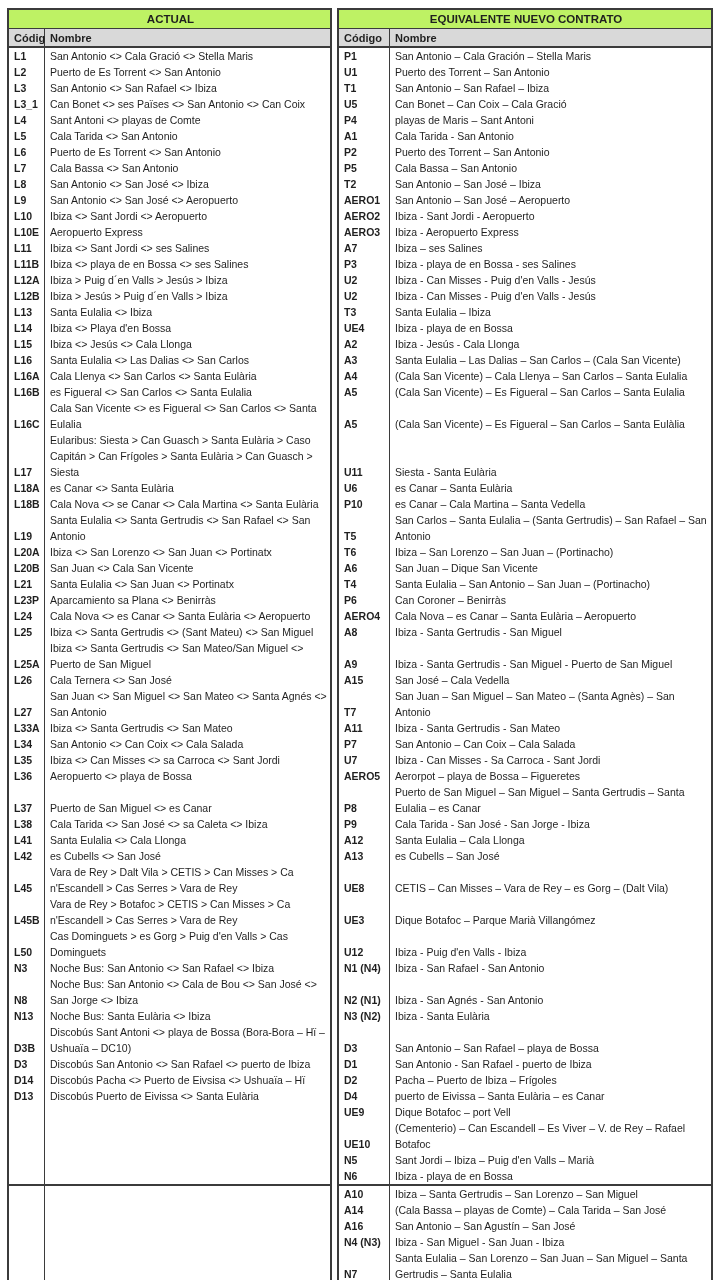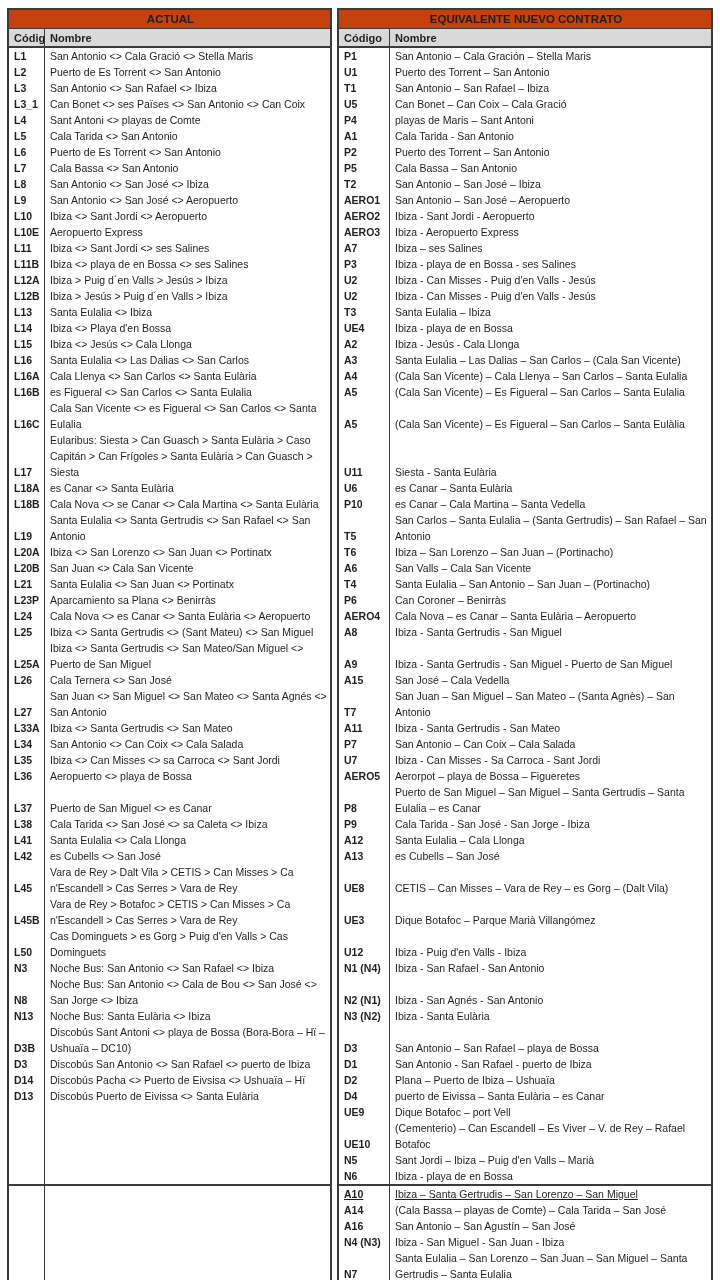--- a/index.html
+++ b/index.html
@@ -31,21 +31,21 @@
   
   .c1 { border-left: 2px solid #3b3b3b; border-right: 1px solid #3b3b3b; font-weight: bold; }
   .c2 { border-right: 2px solid #3b3b3b; }
   .c3 { padding: 0; }
   .c4 { border-left: 2px solid #3b3b3b; border-right: 1px solid #3b3b3b; font-weight: bold; }
   .c5 { border-right: 2px solid #3b3b3b; }
   
   .hdr-top {
     border-top: 2px solid #3b3b3b;
     border-bottom: 1px solid #3b3b3b;
-    background: #c2410c;
+    background: #bef264;
     font-weight: bold;
     font-size: 11.5px;
     min-height: 21px;
     display: flex;
     align-items: center;
     justify-content: center;
     box-sizing: border-box;
   }
   .hdr-left  { grid-column: 1 / 3; border-left: 2px solid #3b3b3b; border-right: 2px solid #3b3b3b; }
   .hdr-gap   { grid-column: 3 / 4; background: #ffffff; border-top: none; border-bottom: none; }
@@ -54,21 +54,21 @@
   .colhdr {
     background: #d9d9d9;
     font-weight: bold;
     font-size: 11px;
     min-height: 19px;
     align-items: center;
     border-bottom: 2px solid #3b3b3b;
   }
   .colhdr.c3 { background: #ffffff; border-bottom: none; }
   
-  .divider { border-top: 2px solid #3b3b3b; text-decoration: underline; }
+  .divider { border-top: 2px solid #3b3b3b; }
   .divider.c3 { border-top: none; }
   
   .last { border-bottom: 2px solid #3b3b3b; }
   .last.c3 { border-bottom: none; }
   .row { display: contents; }
 </style>
 </head>
 <body>
 
 <div id="table-wrap">
@@ -104,21 +104,21 @@
       <div class="row"><div class="cell c1">L15</div><div class="cell c2">Ibiza &lt;&gt; Jesús &lt;&gt; Cala Llonga</div><div class="cell c3"></div><div class="cell c4">A2</div><div class="cell c5">Ibiza - Jesús - Cala Llonga</div></div>
       <div class="row"><div class="cell c1">L16</div><div class="cell c2">Santa Eulalia &lt;&gt; Las Dalias &lt;&gt; San Carlos</div><div class="cell c3"></div><div class="cell c4">A3</div><div class="cell c5">Santa Eulalia – Las Dalias – San Carlos – (Cala San Vicente)</div></div>
       <div class="row"><div class="cell c1">L16A</div><div class="cell c2">Cala Llenya &lt;&gt; San Carlos &lt;&gt; Santa Eulària</div><div class="cell c3"></div><div class="cell c4">A4</div><div class="cell c5">(Cala San Vicente) – Cala Llenya – San Carlos – Santa Eulalia</div></div>
       <div class="row"><div class="cell c1">L16B</div><div class="cell c2">es Figueral &lt;&gt; San Carlos &lt;&gt; Santa Eulalia</div><div class="cell c3"></div><div class="cell c4">A5</div><div class="cell c5">(Cala San Vicente) – Es Figueral – San Carlos – Santa Eulalia</div></div>
       <div class="row"><div class="cell c1">L16C</div><div class="cell c2">Cala San Vicente &lt;&gt; es Figueral &lt;&gt; San Carlos &lt;&gt; Santa Eulalia</div><div class="cell c3"></div><div class="cell c4">A5</div><div class="cell c5">(Cala San Vicente) – Es Figueral – San Carlos – Santa Eulàlia</div></div>
       <div class="row"><div class="cell c1">L17</div><div class="cell c2">Eularibus: Siesta &gt; Can Guasch &gt; Santa Eulària &gt; Caso Capitán &gt; Can Frígoles &gt; Santa Eulària &gt; Can Guasch &gt; Siesta</div><div class="cell c3"></div><div class="cell c4">U11</div><div class="cell c5">Siesta - Santa Eulària</div></div>
       <div class="row"><div class="cell c1">L18A</div><div class="cell c2">es Canar &lt;&gt; Santa Eulària</div><div class="cell c3"></div><div class="cell c4">U6</div><div class="cell c5">es Canar – Santa Eulària</div></div>
       <div class="row"><div class="cell c1">L18B</div><div class="cell c2">Cala Nova &lt;&gt; se Canar &lt;&gt; Cala Martina &lt;&gt; Santa Eulària</div><div class="cell c3"></div><div class="cell c4">P10</div><div class="cell c5">es Canar – Cala Martina – Santa Vedella</div></div>
       <div class="row"><div class="cell c1">L19</div><div class="cell c2">Santa Eulalia &lt;&gt; Santa Gertrudis &lt;&gt; San Rafael &lt;&gt; San Antonio</div><div class="cell c3"></div><div class="cell c4">T5</div><div class="cell c5">San Carlos – Santa Eulalia – (Santa Gertrudis) – San Rafael – San Antonio</div></div>
       <div class="row"><div class="cell c1">L20A</div><div class="cell c2">Ibiza &lt;&gt; San Lorenzo &lt;&gt; San Juan &lt;&gt; Portinatx</div><div class="cell c3"></div><div class="cell c4">T6</div><div class="cell c5">Ibiza – San Lorenzo – San Juan – (Portinacho)</div></div>
-      <div class="row"><div class="cell c1">L20B</div><div class="cell c2">San Juan &lt;&gt; Cala San Vicente</div><div class="cell c3"></div><div class="cell c4">A6</div><div class="cell c5">San Valls – Cala San Vicente</div></div>
+      <div class="row"><div class="cell c1">L20B</div><div class="cell c2">San Juan &lt;&gt; Cala San Vicente</div><div class="cell c3"></div><div class="cell c4">A6</div><div class="cell c5">San Juan – Dique San Vicente</div></div>
       <div class="row"><div class="cell c1">L21</div><div class="cell c2">Santa Eulalia &lt;&gt; San Juan &lt;&gt; Portinatx</div><div class="cell c3"></div><div class="cell c4">T4</div><div class="cell c5">Santa Eulalia – San Antonio – San Juan – (Portinacho)</div></div>
       <div class="row"><div class="cell c1">L23P</div><div class="cell c2">Aparcamiento sa Plana &lt;&gt; Benirràs</div><div class="cell c3"></div><div class="cell c4">P6</div><div class="cell c5">Can Coroner – Benirràs</div></div>
       <div class="row"><div class="cell c1">L24</div><div class="cell c2">Cala Nova &lt;&gt; es Canar &lt;&gt; Santa Eulària &lt;&gt; Aeropuerto</div><div class="cell c3"></div><div class="cell c4">AERO4</div><div class="cell c5">Cala Nova – es Canar – Santa Eulària – Aeropuerto</div></div>
       <div class="row"><div class="cell c1">L25</div><div class="cell c2">Ibiza &lt;&gt; Santa Gertrudis &lt;&gt; (Sant Mateu) &lt;&gt; San Miguel</div><div class="cell c3"></div><div class="cell c4">A8</div><div class="cell c5">Ibiza - Santa Gertrudis - San Miguel</div></div>
       <div class="row"><div class="cell c1">L25A</div><div class="cell c2">Ibiza &lt;&gt; Santa Gertrudis &lt;&gt; San Mateo/San Miguel &lt;&gt; Puerto de San Miguel</div><div class="cell c3"></div><div class="cell c4">A9</div><div class="cell c5">Ibiza - Santa Gertrudis - San Miguel - Puerto de San Miguel</div></div>
       <div class="row"><div class="cell c1">L26</div><div class="cell c2">Cala Ternera &lt;&gt; San José</div><div class="cell c3"></div><div class="cell c4">A15</div><div class="cell c5">San José – Cala Vedella</div></div>
       <div class="row"><div class="cell c1">L27</div><div class="cell c2">San Juan &lt;&gt; San Miguel &lt;&gt; San Mateo &lt;&gt; Santa Agnés &lt;&gt; San Antonio</div><div class="cell c3"></div><div class="cell c4">T7</div><div class="cell c5">San Juan – San Miguel – San Mateo – (Santa Agnès) – San Antonio</div></div>
       <div class="row"><div class="cell c1">L33A</div><div class="cell c2">Ibiza &lt;&gt; Santa Gertrudis &lt;&gt; San Mateo</div><div class="cell c3"></div><div class="cell c4">A11</div><div class="cell c5">Ibiza - Santa Gertrudis - San Mateo</div></div>
       <div class="row"><div class="cell c1">L34</div><div class="cell c2">San Antonio &lt;&gt; Can Coix &lt;&gt; Cala Salada</div><div class="cell c3"></div><div class="cell c4">P7</div><div class="cell c5">San Antonio – Can Coix – Cala Salada</div></div>
       <div class="row"><div class="cell c1">L35</div><div class="cell c2">Ibiza &lt;&gt; Can Misses &lt;&gt; sa Carroca &lt;&gt; Sant Jordi</div><div class="cell c3"></div><div class="cell c4">U7</div><div class="cell c5">Ibiza - Can Misses - Sa Carroca - Sant Jordi</div></div>
@@ -128,21 +128,21 @@
       <div class="row"><div class="cell c1">L41</div><div class="cell c2">Santa Eulalia &lt;&gt; Cala Llonga</div><div class="cell c3"></div><div class="cell c4">A12</div><div class="cell c5">Santa Eulalia – Cala Llonga</div></div>
       <div class="row"><div class="cell c1">L42</div><div class="cell c2">es Cubells &lt;&gt; San José</div><div class="cell c3"></div><div class="cell c4">A13</div><div class="cell c5">es Cubells – San José</div></div>
       <div class="row"><div class="cell c1">L45</div><div class="cell c2">Vara de Rey &gt; Dalt Vila &gt; CETIS &gt; Can Misses &gt; Ca n'Escandell &gt; Cas Serres &gt; Vara de Rey</div><div class="cell c3"></div><div class="cell c4">UE8</div><div class="cell c5">CETIS – Can Misses – Vara de Rey – es Gorg – (Dalt Vila)</div></div>
       <div class="row"><div class="cell c1">L45B</div><div class="cell c2">Vara de Rey &gt; Botafoc &gt; CETIS &gt; Can Misses &gt; Ca n'Escandell &gt; Cas Serres &gt; Vara de Rey</div><div class="cell c3"></div><div class="cell c4">UE3</div><div class="cell c5">Dique Botafoc – Parque Marià Villangómez</div></div>
       <div class="row"><div class="cell c1">L50</div><div class="cell c2">Cas Dominguets &gt; es Gorg &gt; Puig d'en Valls &gt; Cas Dominguets</div><div class="cell c3"></div><div class="cell c4">U12</div><div class="cell c5">Ibiza - Puig d'en Valls - Ibiza</div></div>
       <div class="row"><div class="cell c1">N3</div><div class="cell c2">Noche Bus: San Antonio &lt;&gt; San Rafael &lt;&gt; Ibiza</div><div class="cell c3"></div><div class="cell c4">N1 (N4)</div><div class="cell c5">Ibiza - San Rafael - San Antonio</div></div>
       <div class="row"><div class="cell c1">N8</div><div class="cell c2">Noche Bus: San Antonio &lt;&gt; Cala de Bou &lt;&gt; San José &lt;&gt; San Jorge &lt;&gt; Ibiza</div><div class="cell c3"></div><div class="cell c4">N2 (N1)</div><div class="cell c5">Ibiza - San Agnés - San Antonio</div></div>
       <div class="row"><div class="cell c1">N13</div><div class="cell c2">Noche Bus: Santa Eulària &lt;&gt; Ibiza</div><div class="cell c3"></div><div class="cell c4">N3 (N2)</div><div class="cell c5">Ibiza - Santa Eulària</div></div>
       <div class="row"><div class="cell c1">D3B</div><div class="cell c2">Discobús Sant Antoni &lt;&gt; playa de Bossa (Bora-Bora – Hï – Ushuaïa – DC10)</div><div class="cell c3"></div><div class="cell c4">D3</div><div class="cell c5">San Antonio – San Rafael – playa de Bossa</div></div>
       <div class="row"><div class="cell c1">D3</div><div class="cell c2">Discobús San Antonio &lt;&gt; San Rafael &lt;&gt; puerto de Ibiza</div><div class="cell c3"></div><div class="cell c4">D1</div><div class="cell c5">San Antonio - San Rafael - puerto de Ibiza</div></div>
-      <div class="row"><div class="cell c1">D14</div><div class="cell c2">Discobús Pacha &lt;&gt; Puerto de Eivsisa &lt;&gt; Ushuaïa – Hï</div><div class="cell c3"></div><div class="cell c4">D2</div><div class="cell c5">Plana – Puerto de Ibiza – Ushuaïa</div></div>
+      <div class="row"><div class="cell c1">D14</div><div class="cell c2">Discobús Pacha &lt;&gt; Puerto de Eivsisa &lt;&gt; Ushuaïa – Hï</div><div class="cell c3"></div><div class="cell c4">D2</div><div class="cell c5">Pacha – Puerto de Ibiza – Frígoles</div></div>
       <div class="row"><div class="cell c1">D13</div><div class="cell c2">Discobús Puerto de Eivissa &lt;&gt; Santa Eulària</div><div class="cell c3"></div><div class="cell c4">D4</div><div class="cell c5">puerto de Eivissa – Santa Eulària – es Canar</div></div>
       <div class="row"><div class="cell c1"></div><div class="cell c2"></div><div class="cell c3"></div><div class="cell c4">UE9</div><div class="cell c5">Dique Botafoc – port Vell</div></div>
       <div class="row"><div class="cell c1"></div><div class="cell c2"></div><div class="cell c3"></div><div class="cell c4">UE10</div><div class="cell c5">(Cementerio) – Can Escandell – Es Viver – V. de Rey – Rafael Botafoc</div></div>
       <div class="row"><div class="cell c1"></div><div class="cell c2"></div><div class="cell c3"></div><div class="cell c4">N5</div><div class="cell c5">Sant Jordi – Ibiza – Puig d'en Valls – Marià</div></div>
       <div class="row"><div class="cell c1"></div><div class="cell c2"></div><div class="cell c3"></div><div class="cell c4">N6</div><div class="cell c5">Ibiza - playa de en Bossa</div></div>
       <div class="row"><div class="cell c1 divider"></div><div class="cell c2 divider"></div><div class="cell c3 divider"></div><div class="cell c4 divider">A10</div><div class="cell c5 divider">Ibiza – Santa Gertrudis – San Lorenzo – San Miguel</div></div>
       <div class="row"><div class="cell c1"></div><div class="cell c2"></div><div class="cell c3"></div><div class="cell c4">A14</div><div class="cell c5">(Cala Bassa – playas de Comte) – Cala Tarida – San José</div></div>
       <div class="row"><div class="cell c1"></div><div class="cell c2"></div><div class="cell c3"></div><div class="cell c4">A16</div><div class="cell c5">San Antonio – San Agustín – San José</div></div>
       <div class="row"><div class="cell c1"></div><div class="cell c2"></div><div class="cell c3"></div><div class="cell c4">N4 (N3)</div><div class="cell c5">Ibiza - San Miguel - San Juan - Ibiza</div></div>
       <div class="row"><div class="cell c1 last"></div><div class="cell c2 last"></div><div class="cell c3 last"></div><div class="cell c4 last">N7</div><div class="cell c5 last">Santa Eulalia – San Lorenzo – San Juan – San Miguel – Santa Gertrudis – Santa Eulalia</div></div>

